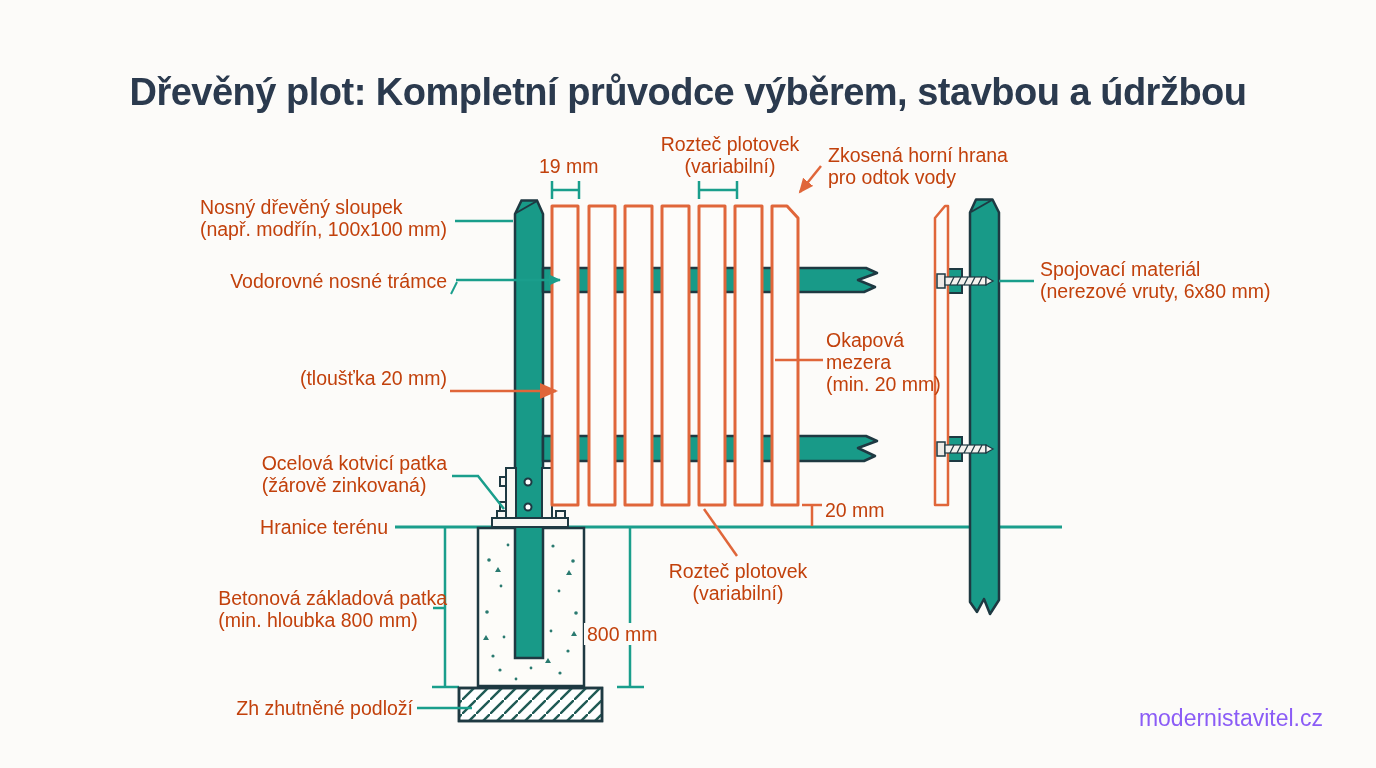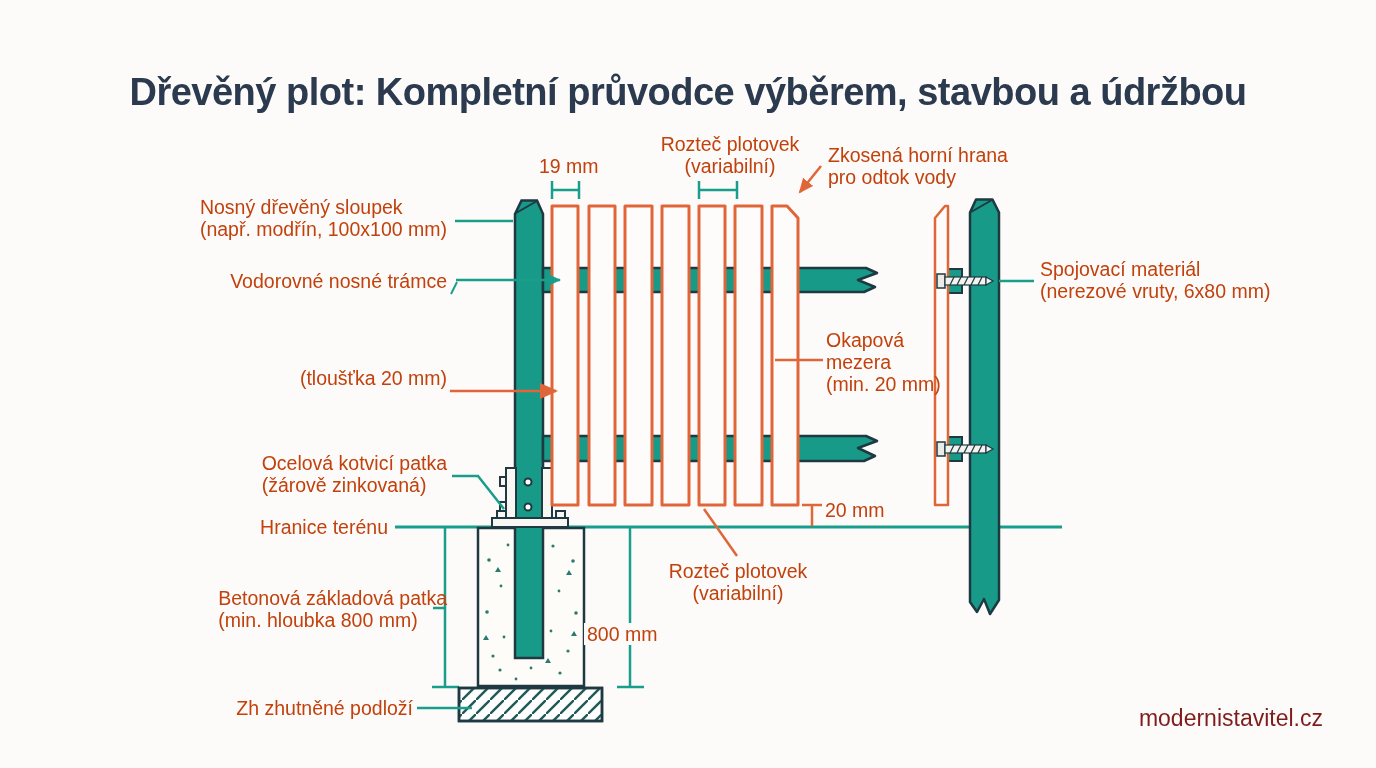--- a/index.html
+++ b/index.html
@@ -4,21 +4,21 @@
 <style>
   html,body{margin:0;padding:0;}
   body{font-family:"Liberation Sans","DejaVu Sans",sans-serif;}
   .stage{position:relative;width:1376px;height:768px;background:#fcfbf9;overflow:hidden;}
   .svg-layer{position:absolute;left:0;top:0;z-index:1;}
   .lbl{position:absolute;z-index:2;color:#c2410c;font-size:19.5px;line-height:22px;white-space:nowrap;}
   .lbl.right{text-align:left;}
   .lbl.center{text-align:center;}
   .title{position:absolute;z-index:2;left:0;right:0;top:46px;text-align:center;
          font-size:38px;font-weight:bold;color:#2b3a4e;letter-spacing:-0.5px;}
-  .watermark{position:absolute;z-index:2;font-size:23px;color:#7f1d1d;}
+  .watermark{position:absolute;z-index:2;font-size:23px;color:#8b5cf6;}
   .dim800{background:#fcfbf9;padding:0 3px;z-index:3;}
 </style>
 </head>
 <body>
 
 <div class="stage">
 
   <svg class="svg-layer" width="1376" height="768" viewBox="0 0 1376 768">
     <defs>
       <marker id="arrTeal" markerUnits="userSpaceOnUse" markerWidth="13" markerHeight="12" refX="11" refY="5.5" orient="auto">

